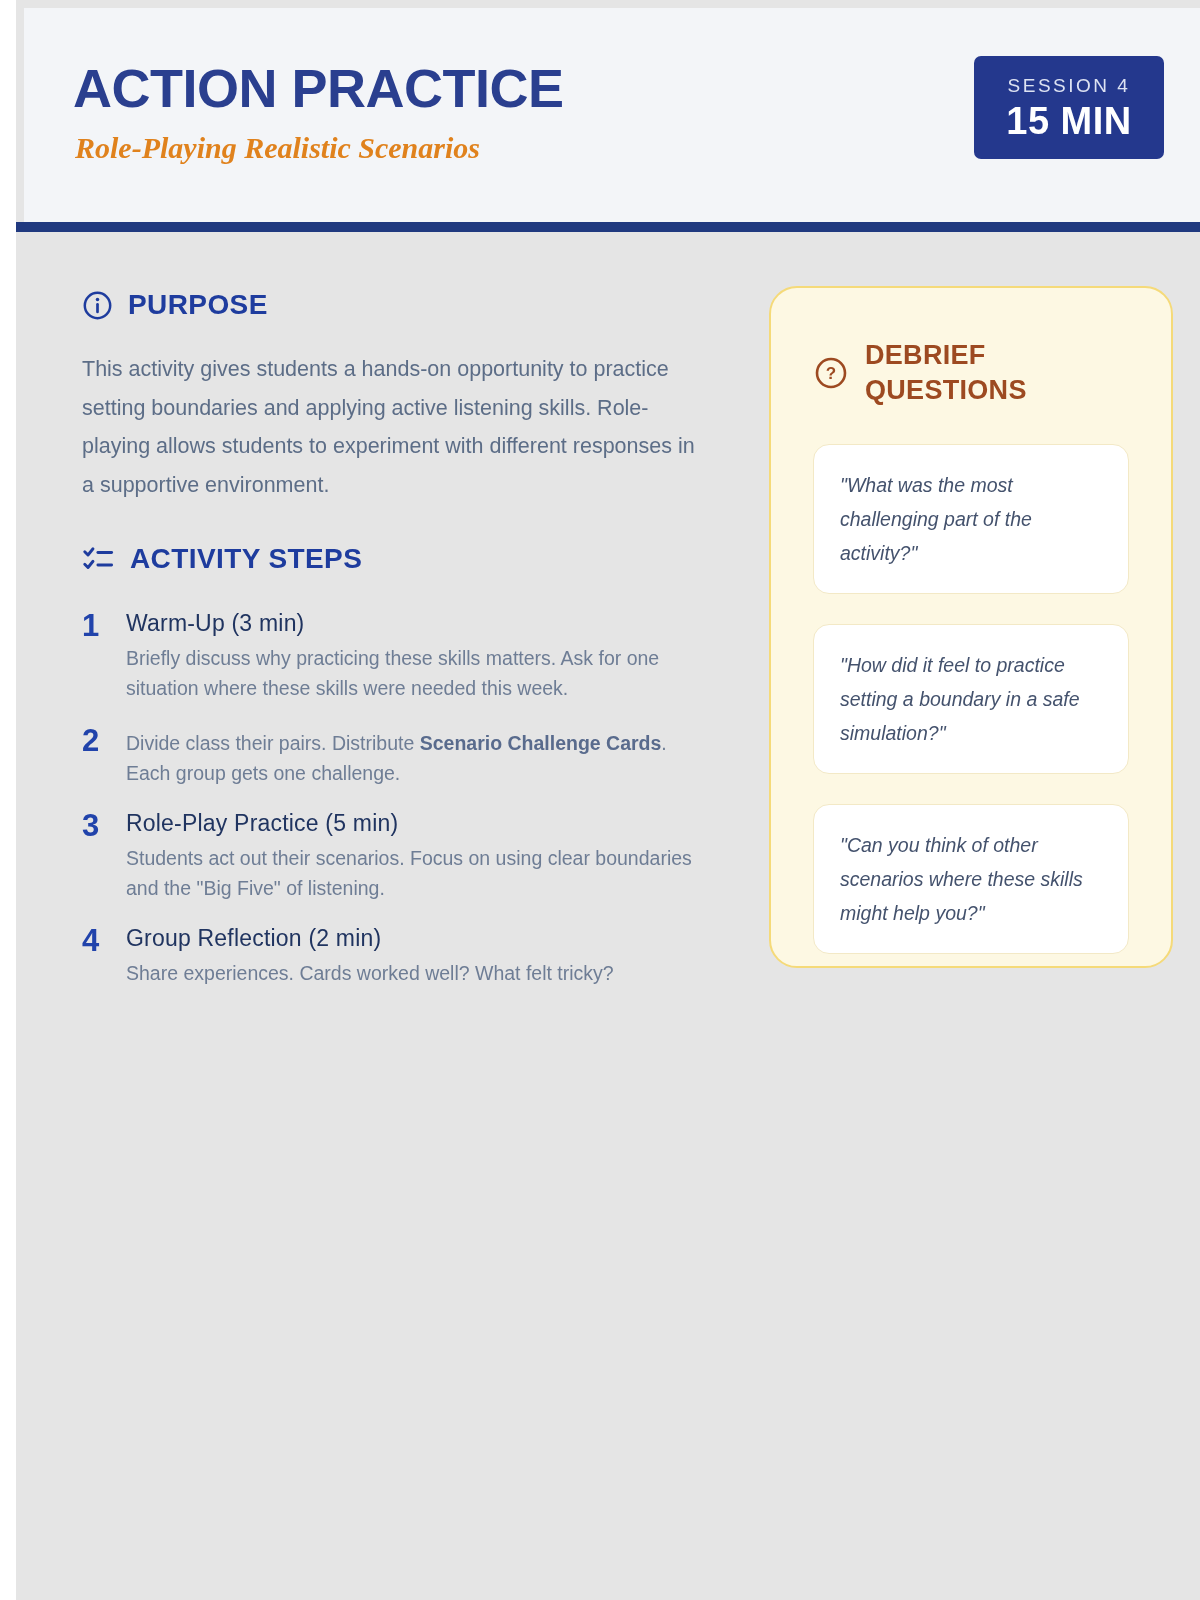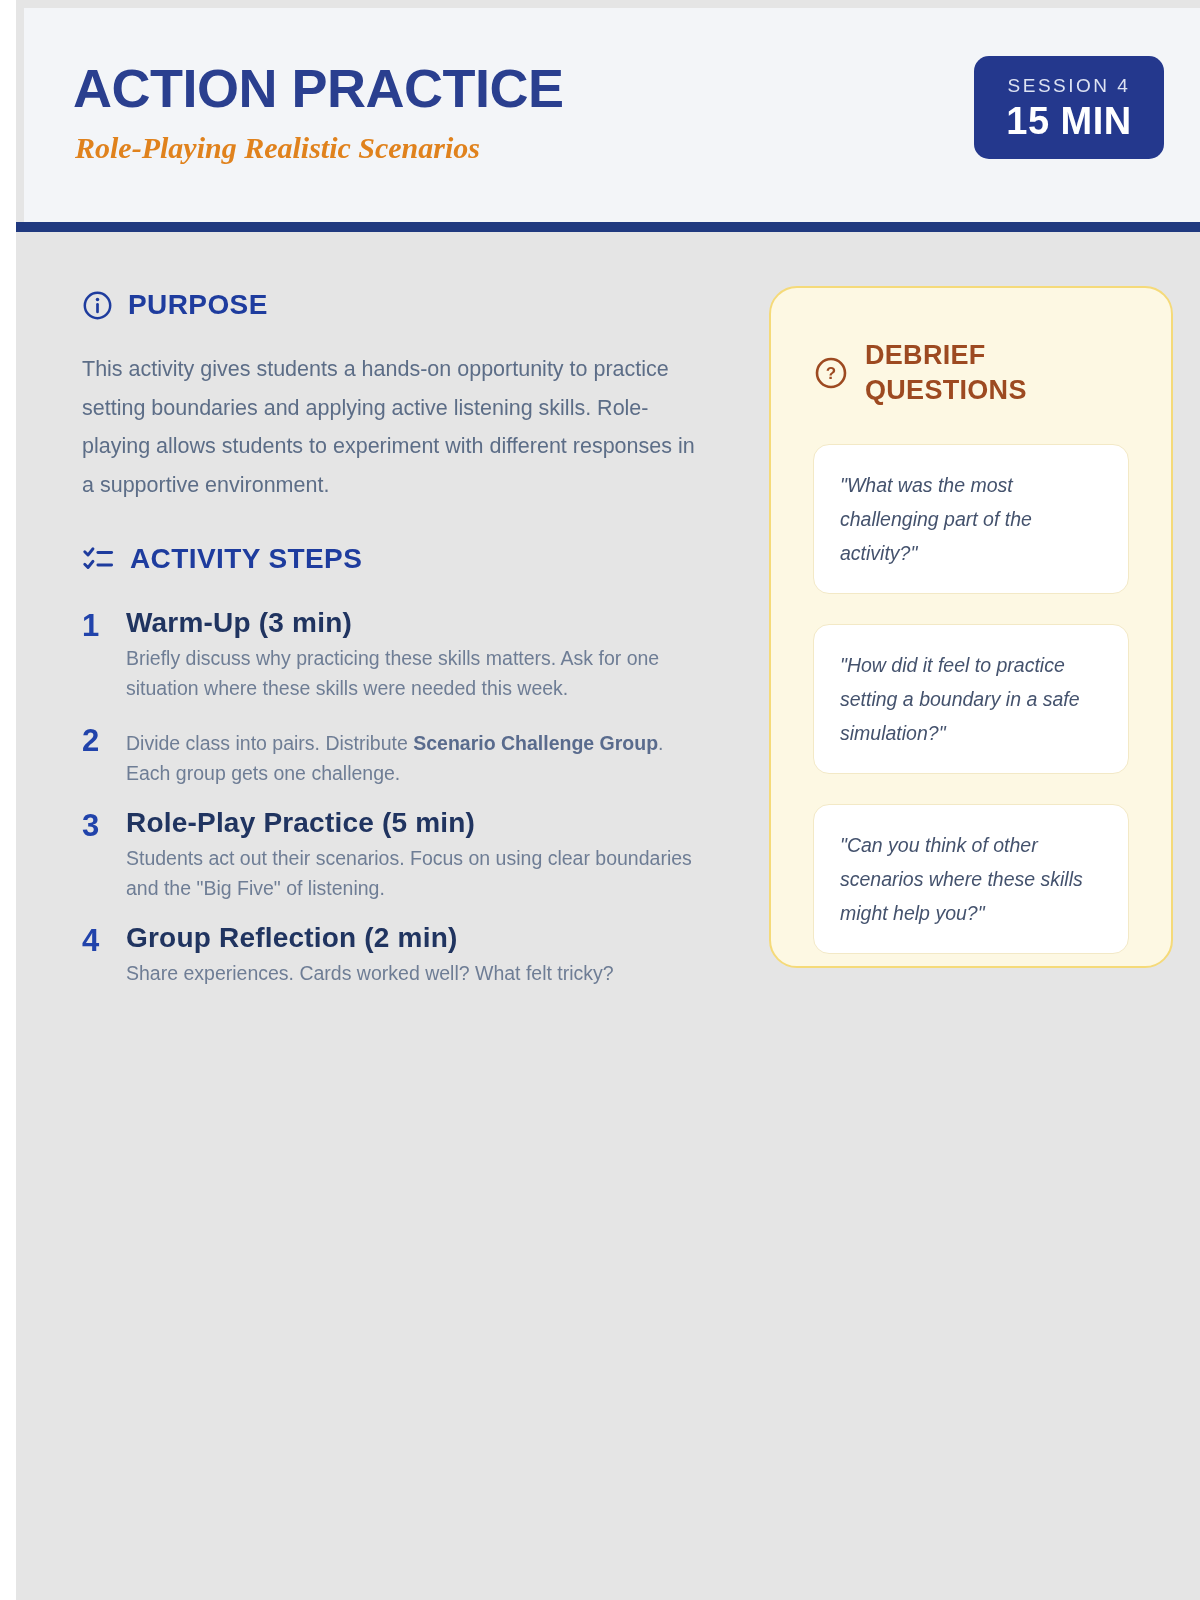--- a/index.html
+++ b/index.html
@@ -35,21 +35,21 @@
     font-weight: 700;
     font-size: 30px;
     color: #e0821d;
     line-height: 1.1;
   }
   .session-badge {
     position: absolute;
     top: 48px; right: 44px;
     width: 190px; height: 103px;
     background: #24388d;
-    border-radius: 15px;
+    border-radius: 7px;
     display: flex; flex-direction: column;
     align-items: center; justify-content: center;
     gap: 5px;
   }
   .session-number {
     color: #dde2f2;
     font-size: 19px;
     font-weight: 500;
     letter-spacing: 2.5px;
   }
@@ -97,22 +97,22 @@
   .step-number {
     flex: 0 0 24px;
     font-size: 31px;
     font-weight: 800;
     color: #2143ab;
     line-height: 1.05;
     padding-top: 2px;
   }
   .step-title {
     margin: 0;
-    font-size: 28px;
-    font-weight: 700;
+    font-size: 23px;
+    font-weight: 400;
     color: #203460;
     line-height: 30px;
     letter-spacing: 0.2px;
   }
   .step-desc {
     margin: 6px 0 0 0;
     font-size: 19.5px;
     line-height: 29.5px;
     color: #6e7d95;
     max-width: 580px;
@@ -204,21 +204,21 @@
             <div class="step-number">1</div>
             <div>
               <h3 class="step-title">Warm-Up (3 min)</h3>
               <p class="step-desc"><span>Briefly discuss why practicing these skills matters. Ask for one situation where these skills were needed this week.</span><span class="bold-part"></span><span></span></p>
             </div>
           </div>
 
           <div class="step">
             <div class="step-number">2</div>
             <div>
-              <p class="step-desc"><span>Divide class into pairs. Distribute </span><span class="bold-part">Scenario Challenge Group</span><span>. Each group gets one challenge.</span></p>
+              <p class="step-desc"><span>Divide class their pairs. Distribute </span><span class="bold-part">Scenario Challenge Cards</span><span>. Each group gets one challenge.</span></p>
             </div>
           </div>
 
           <div class="step">
             <div class="step-number">3</div>
             <div>
               <h3 class="step-title">Role-Play Practice (5 min)</h3>
               <p class="step-desc"><span>Students act out their scenarios. Focus on using clear boundaries and the "Big Five" of listening.</span><span class="bold-part"></span><span></span></p>
             </div>
           </div>

